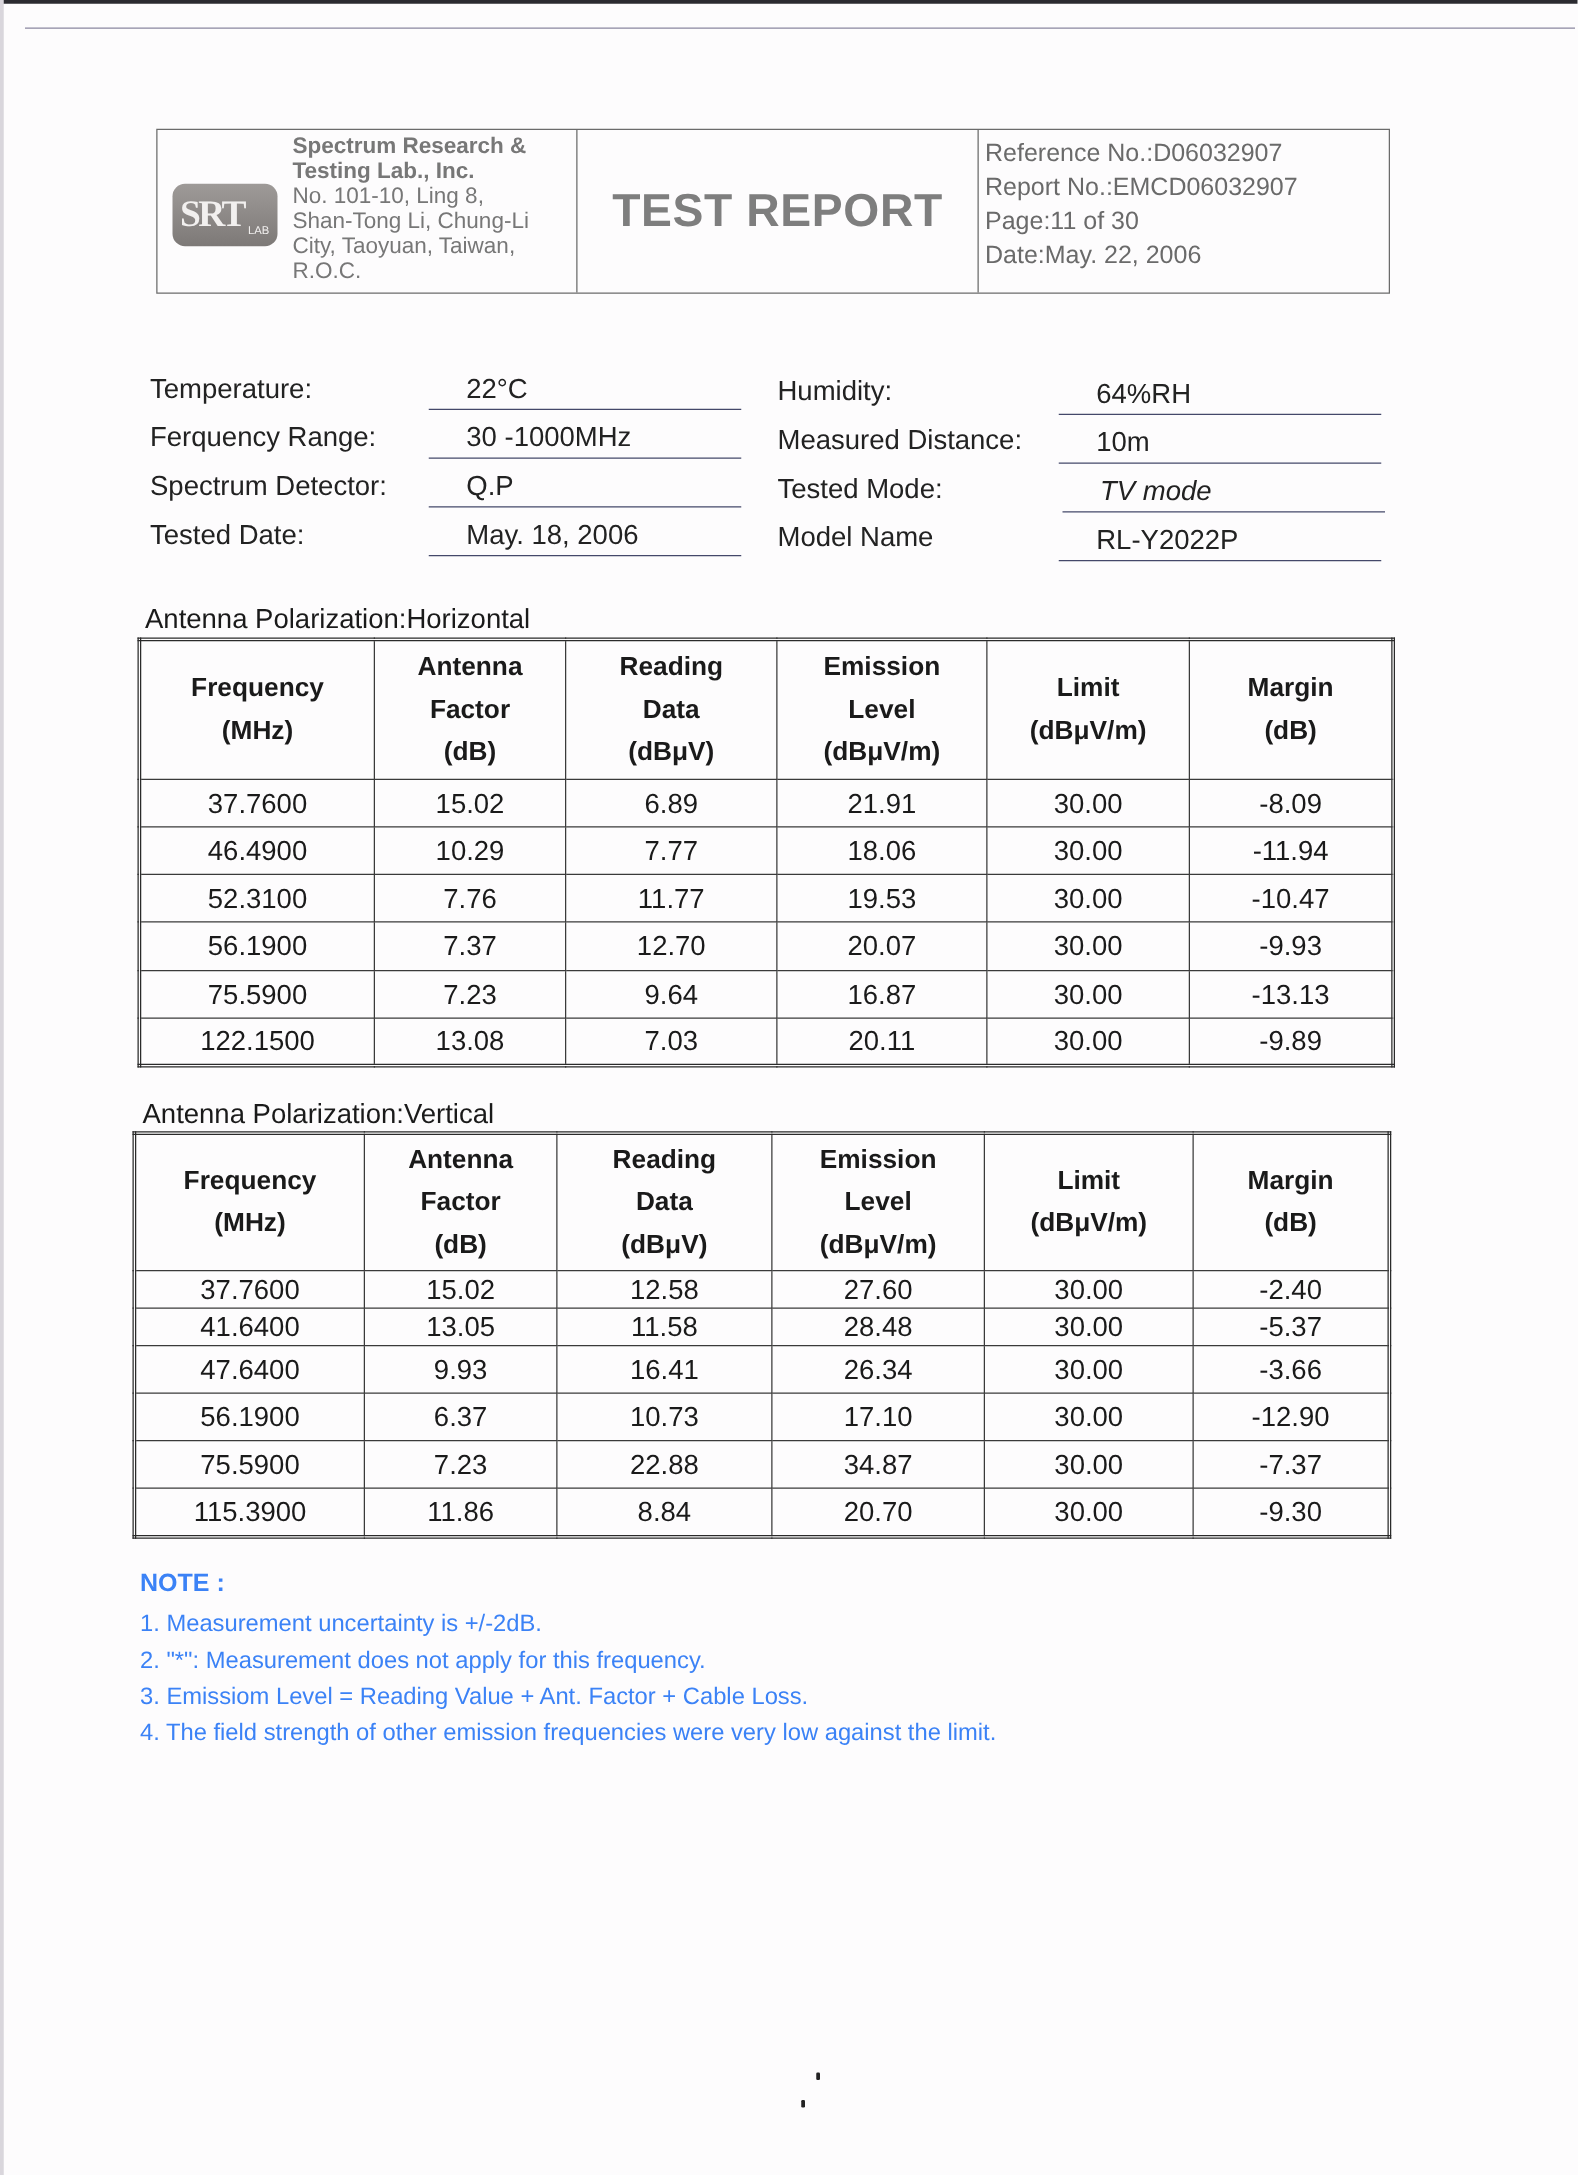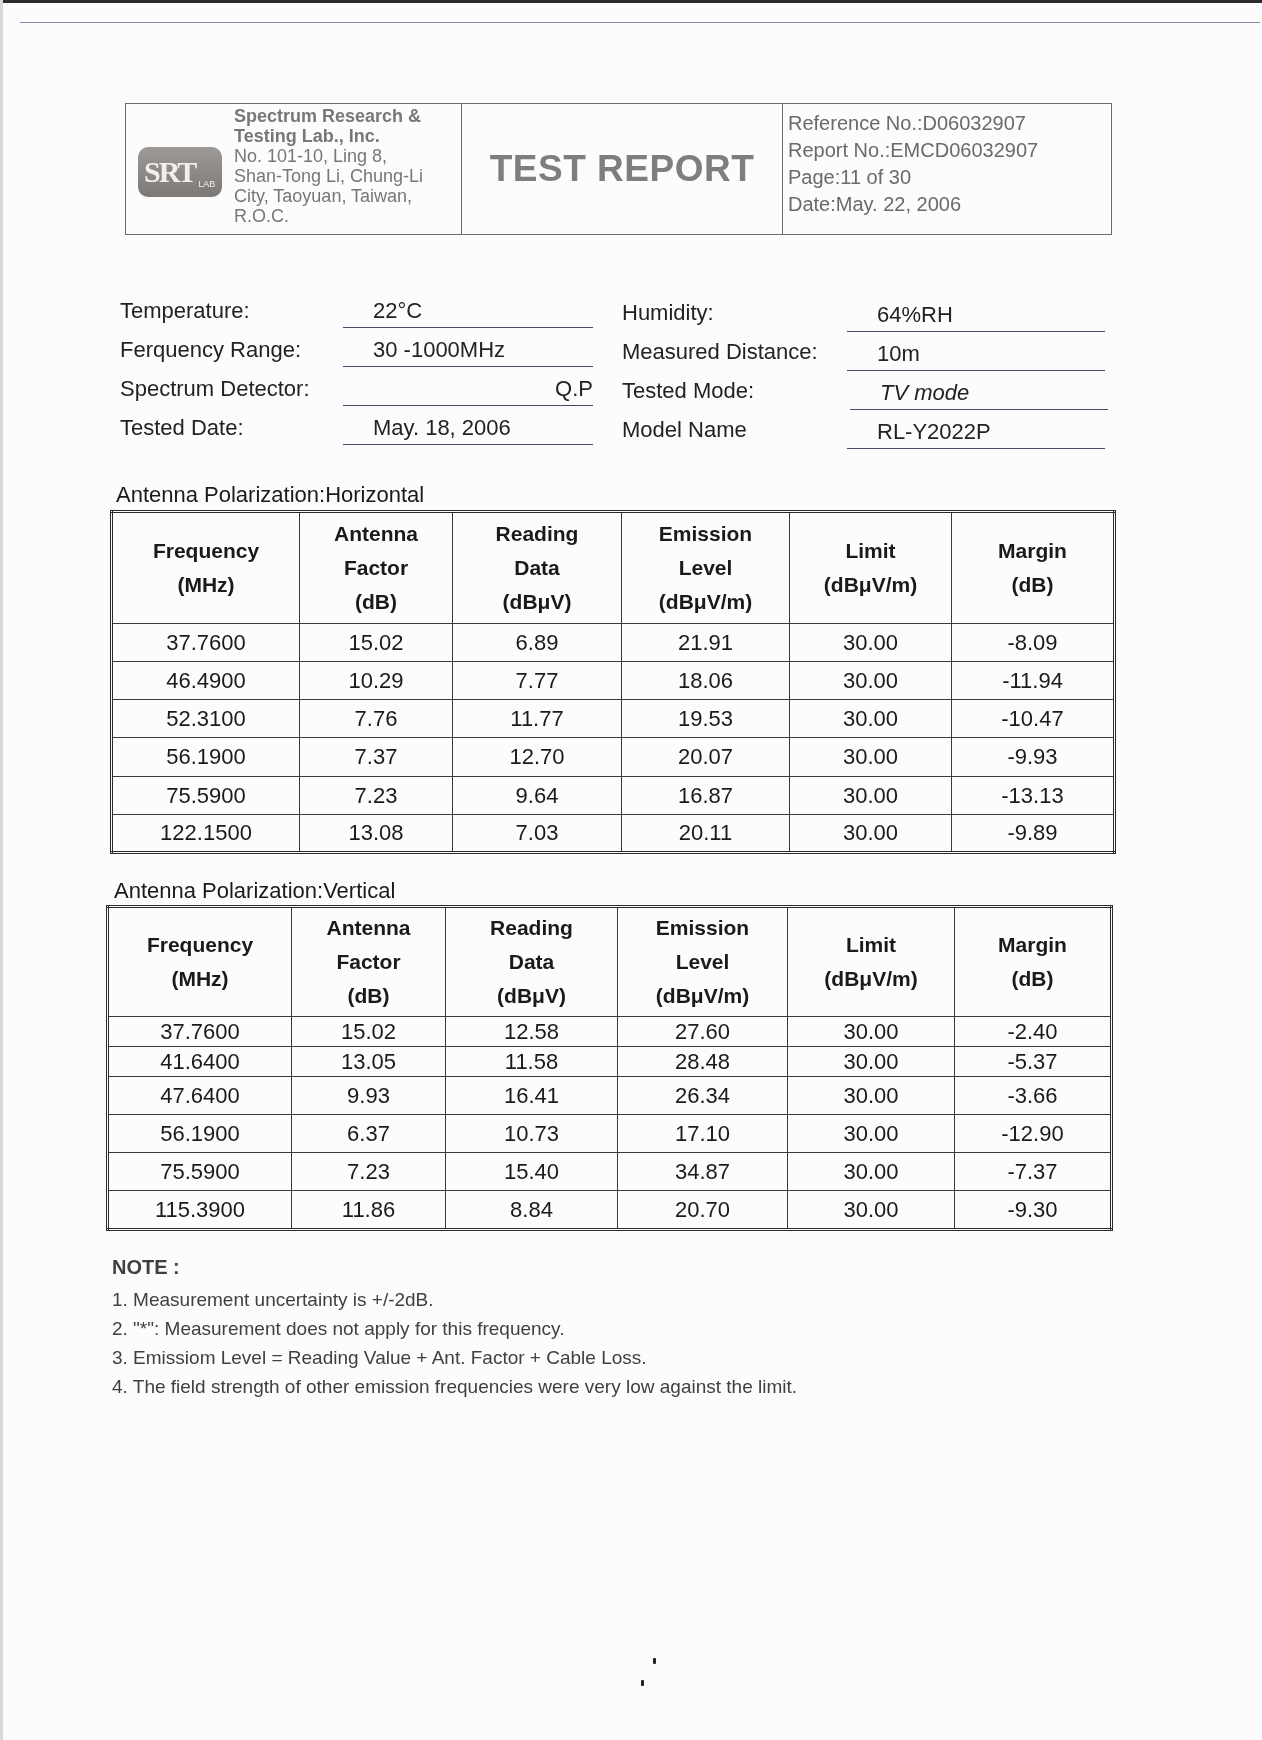--- a/index.html
+++ b/index.html
@@ -32,21 +32,21 @@
     .field-val { position:absolute; white-space:nowrap; border-bottom:1.5px solid #44486a; padding-bottom:18px; height:30px; box-sizing:border-box; }
 
     .section-title { position:absolute; font-size:22px; color:#1a1a1a; }
 
     table.data { position:absolute; border-collapse:collapse; table-layout:fixed;
       border:3px double #2a2a2a; font-size:22px;padding-left:32px; }
     table.data th, table.data td { border:1.5px solid #3a3a3a; text-align:center; padding:0; }
     table.data th { font-weight:bold; font-size:21px; line-height:34px; }
     table.data td { color:#1a1a1a; }
 
-    .notes { position:absolute; left:112px; top:1256px; font-size:19px; color:#404040; }
+    .notes { position:absolute; left:112px; top:1256px; font-size:19px; color:#3b82f6; }
     .notes .nt { font-weight:bold; font-size:20px; margin-bottom:6px; }
     .notes .ln { line-height:29px; }
 
     .speck { position:absolute; background:#222; border-radius:1px; }
   </style>
 </head>
 <body>
 
 <div class="topline"></div>
 <div class="topline2"></div>
@@ -77,21 +77,21 @@
     <div class="meta-line">Date:May. 22, 2006</div>
   </div>
 </div>
 
 <div id="conditions">
     <div class="field-row field-label" style="left: 120px; top: 298px;">Temperature:</div>
     <div class="field-row field-val" style="left: 343px; top: 298px; width: 250px; padding-left: 30px;">22°C</div>
     <div class="field-row field-label" style="left: 120px; top: 337px;">Ferquency Range:</div>
     <div class="field-row field-val" style="left: 343px; top: 337px; width: 250px; padding-left: 30px;">30 -1000MHz</div>
     <div class="field-row field-label" style="left: 120px; top: 376px;">Spectrum Detector:</div>
-    <div class="field-row field-val" style="left: 343px; top: 376px; width: 250px; padding-left: 30px; text-align: right;">Q.P</div>
+    <div class="field-row field-val" style="left: 343px; top: 376px; width: 250px; padding-left: 30px;">Q.P</div>
     <div class="field-row field-label" style="left: 120px; top: 415px;">Tested Date:</div>
     <div class="field-row field-val" style="left: 343px; top: 415px; width: 250px; padding-left: 30px;">May. 18, 2006</div>
     <div class="field-row field-label" style="left: 622px; top: 300px;">Humidity:</div>
     <div class="field-row field-val" style="left: 847px; top: 302px; width: 258px; padding-left: 30px;">64%RH</div>
     <div class="field-row field-label" style="left: 622px; top: 339px;">Measured Distance:</div>
     <div class="field-row field-val" style="left: 847px; top: 341px; width: 258px; padding-left: 30px;">10m</div>
     <div class="field-row field-label" style="left: 622px; top: 378px;">Tested Mode:</div>
     <div class="field-row field-val" style="left: 850px; top: 380px; width: 258px; padding-left: 30px; font-style: italic;">TV   mode</div>
     <div class="field-row field-label" style="left: 622px; top: 417px;">Model Name</div>
     <div class="field-row field-val" style="left: 847px; top: 419px; width: 258px; padding-left: 30px;">RL-Y2022P</div>
@@ -260,21 +260,21 @@
         <td>56.1900</td>
         <td>6.37</td>
         <td>10.73</td>
         <td>17.10</td>
         <td>30.00</td>
         <td>-12.90</td>
       </tr>
       <tr style="height: 38px;">
         <td>75.5900</td>
         <td>7.23</td>
-        <td>15.40</td>
+        <td>22.88</td>
         <td>34.87</td>
         <td>30.00</td>
         <td>-7.37</td>
       </tr>
       <tr style="height: 39px;">
         <td>115.3900</td>
         <td>11.86</td>
         <td>8.84</td>
         <td>20.70</td>
         <td>30.00</td>

